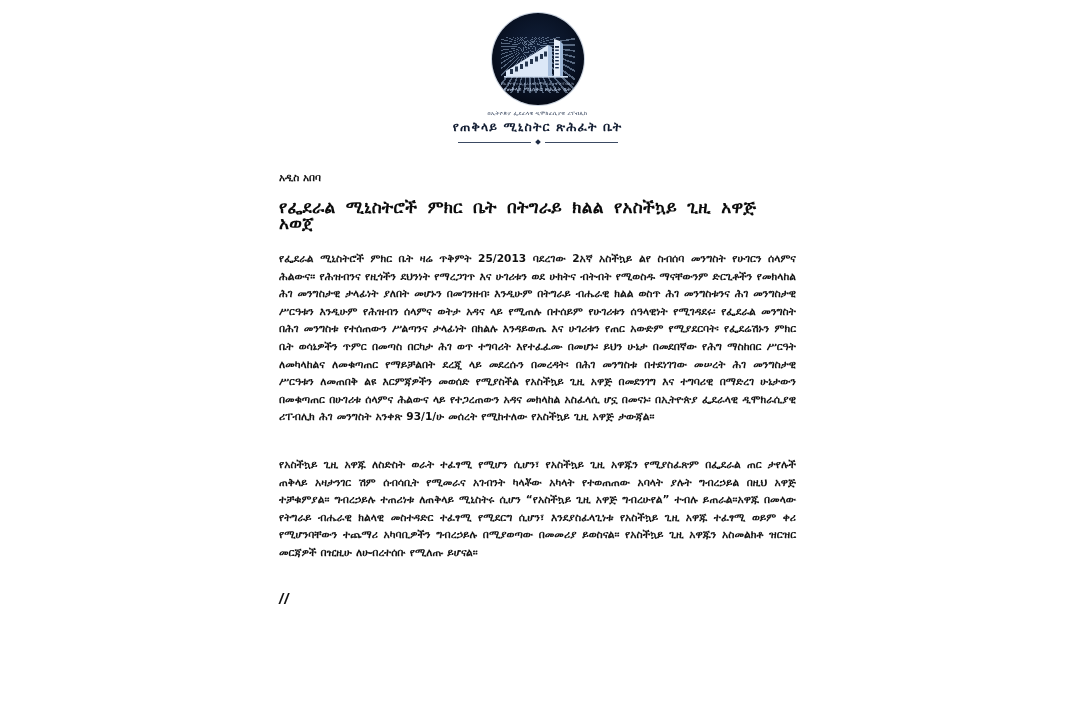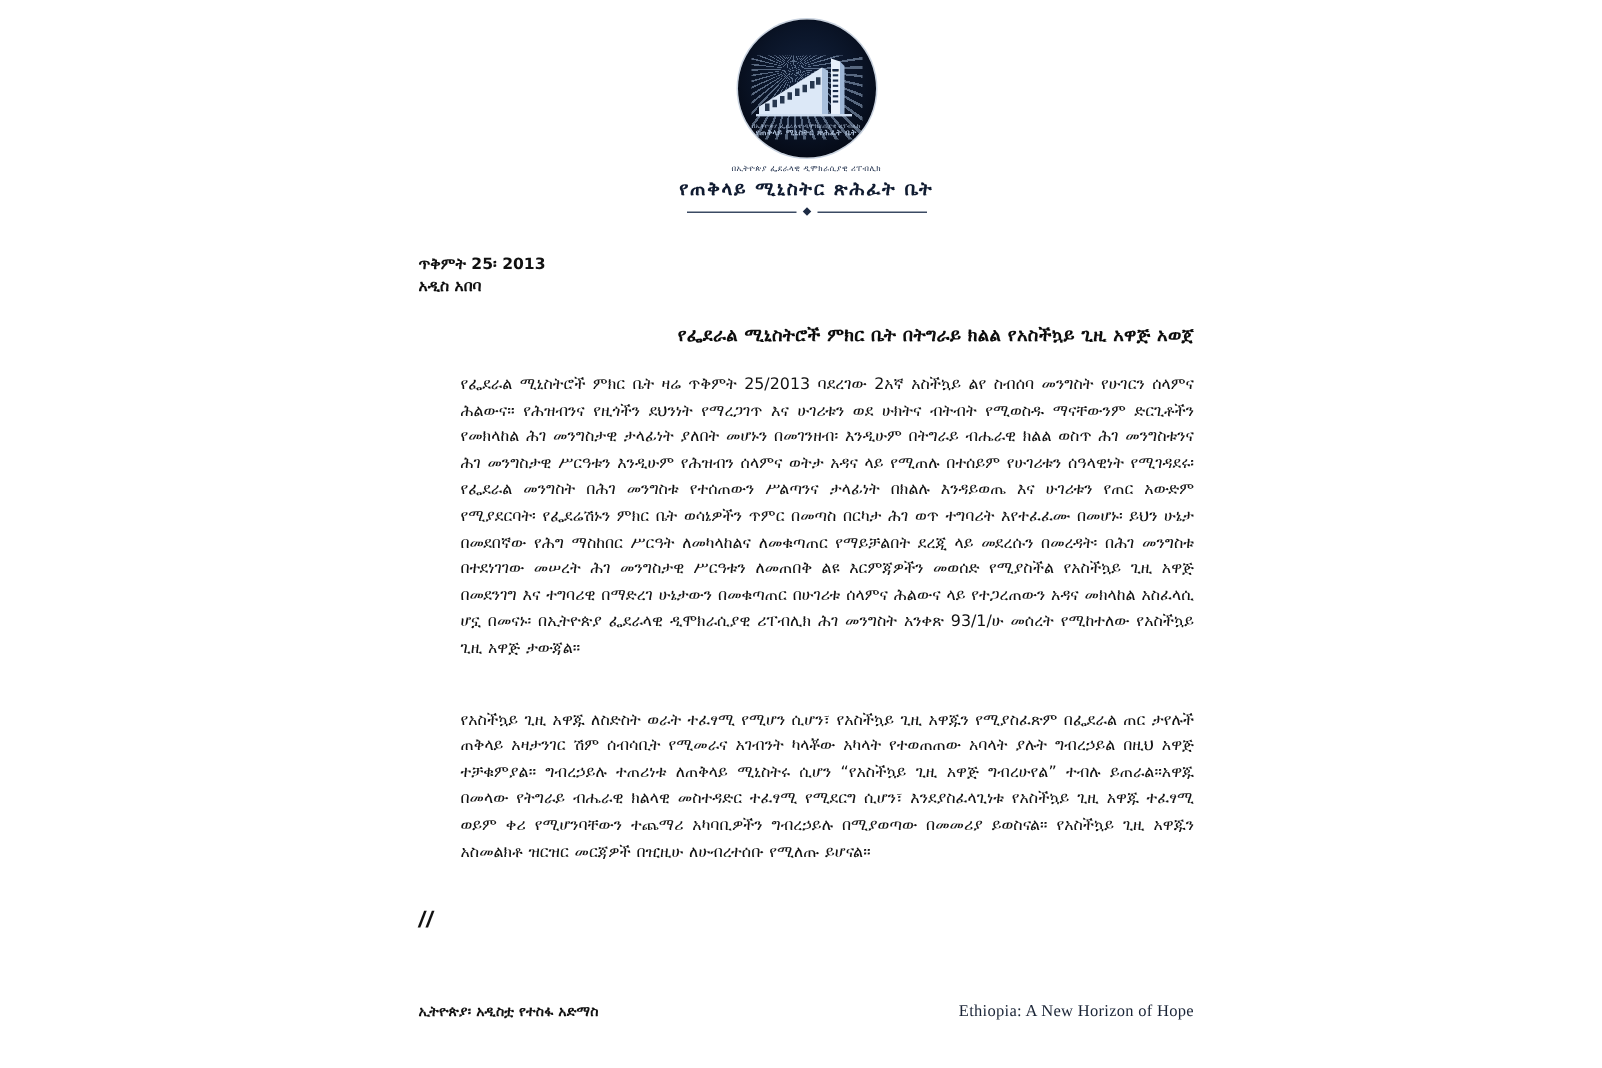--- a/index.html
+++ b/index.html
@@ -141,37 +141,37 @@
   .dateblock {
     margin-top: 26px;
     font-size: 10.4px;
     font-weight: bold;
     line-height: 15px;
     color: #111;
     text-align: left;
   }
   .doc-title {
     margin-top: 16px;
-    text-align: right;
-    font-size: 12px;
+    text-align: left;
+    font-size: 17px;
     font-weight: bold;
     line-height: 16px;
     letter-spacing: .2px;
     color: #0d0d0d;
+    font-family: Liberation Mono, monospace;
   }
   .para {
     margin-top: 17px;
     font-size: 10.6px;
     line-height: 17.6px;
     text-align: justify;
     text-justify: inter-word;
     word-spacing: .5px;
     color: #121212;
-    font-weight: normal;
-    margin-left: 28px;
+    font-weight: bold;
   }
   .para.second { margin-top: 30px; }
 
   .slashes {
     margin-top: 28px;
     font-size: 15px;
     font-weight: bold;
     font-style: italic;
     letter-spacing: 1px;
     color: #111;
@@ -255,31 +255,26 @@
 
       <div class="lh-rule">
         <span class="bar"></span>
         <span class="dot"></span>
         <span class="bar"></span>
       </div>
 
     </div>
 
     <div class="dateblock amh">
-      <div>ጥቅምት 25፡ 2013</div>
       <div>አዲስ አበባ</div>
     </div>
 
     <div class="doc-title amh">የፌደራል ሚኒስትሮች ምክር ቤት በትግራይ ክልል የአስችኳይ ጊዚ አዋጅ አወጀ</div>
 
     <p class="para amh">የፌደራል ሚኒስትሮች ምክር ቤት ዛሬ ጥቅምት 25/2013 ባደረገው 2አኛ አስችኳይ ልየ ስብሰባ መንግስት  የሁገርን ሰላምና ሕልውና። የሕዝብንና የዚጎችን ደህንነት የማረጋገጥ እና ሁገሪቱን ወደ ሁክትና ብትብት የሚወስዱ ማናቸውንም ድርጊቶችን የመክላከል ሕገ መንግስታዊ ታላፊነት ያለበት መሆኑን በመገንዘብ፡ እንዲሁም በትግራይ ብሔራዊ ክልል ወስጥ ሕገ መንግስቱንና ሕገ መንግስታዊ ሥርዓቱን እንዲሁም የሕዝብን ሰላምና ወትታ አዳና ላይ የሚጠሉ በተሰይም የሁገሪቱን ሰዓላዊነት የሚገዳደሩ፡ የፌደራል መንግስት በሕገ መንግስቱ የተሰጠውን ሥልጣንና ታላፊነት በክልሉ እንዳይወጤ እና ሁገሪቱን የጠር አውድም የሚያደርባት፡ የፌደሬሽኑን ምክር ቤት ወሳኔዎችን ጥምር በመጣስ በርካታ ሕገ ወጥ ተግባሪት እየተፈፈሙ በመሆኑ፡ ይህን ሁኔታ በመደበኛው የሕግ ማስከበር ሥርዓት ለመካላከልና ለመቁጣጠር የማይቻልበት ደረጂ ላይ መደረሱን በመረዳት፡ በሕገ መንግስቱ በተደነገገው መሠረት ሕገ መንግስታዊ ሥርዓቱን ለመጠበቅ ልዩ እርምጃዎችን መወሰድ የሚያስችል የአስችኳይ ጊዚ አዋጅ በመደንገግ እና ተግባሪዊ በማድረገ ሁኔታውን በመቁጣጠር በሁገሪቱ ሰላምና ሕልውና ላይ የተጋረጠውን አዳና መክላከል አስፈላሲ ሆኗ በመናኑ፡ በኢትዮጵያ ፌደራላዊ ዲሞክራሲያዊ ሪፐብሊክ ሕገ መንግስት አንቀጽ 93/1/ሁ መሰረት የሚከተለው የአስችኳይ ጊዚ አዋጅ ታውጃ዁ል።</p>
     <p class="para second amh">የአስችኳይ ጊዚ አዋጁ ለስድስት ወራት ተፈፃሚ የሚሆን ሲሆን፣ የአስችኳይ ጊዚ አዋጁን የሚያስፈጽም በፌደራል ጠር ታየሉች ጠቅላይ አዛታንገር ሽም ሰብሳቢት የሚመራና አገብንት ካላቾው አካላት የተወጠጠው አባላት ያሉት ግብረኃይል በዚህ አዋጅ ተቻቁምያል። ግብረኃይሉ ተጠሪነቱ ለጠቅላይ ሚኒስትሩ ሲሆን “የአስችኳይ ጊዚ አዋጅ ግብረሁየል” ተብሉ ይጠራል።አዋጁ በመላው የትግራይ ብሔራዊ ክልላዊ መስተዳድር ተፈፃሚ የሚደርግ ሲሆን፣ እንደያስፈላጊነቱ የአስችኳይ ጊዚ አዋጁ ተፈፃሚ ወይም ቀሪ የሚሆንባቸውን ተጨማሪ አካባቢዎችን ግብረኃይሉ በሚያወጣው በመመሪያ ይወስናል። የአስችኳይ ጊዚ አዋጁን አስመልክቶ ዝርዝር መርጃዎች በዢዚሁ ለሁብረተሰቡ የሚለጡ ይሆናል።</p>
 
     <div class="slashes">//</div>
 
   </div>
 
-  <div class="footer">
-    <div class="footer-amh amh">ኢትዮጵያ፡ አዲስቷ የተስፋ አድማስ</div>
-    <div class="footer-eng">Ethiopia: A New Horizon of Hope</div>
-  </div>
 
 </div>
 
 </body></html>

